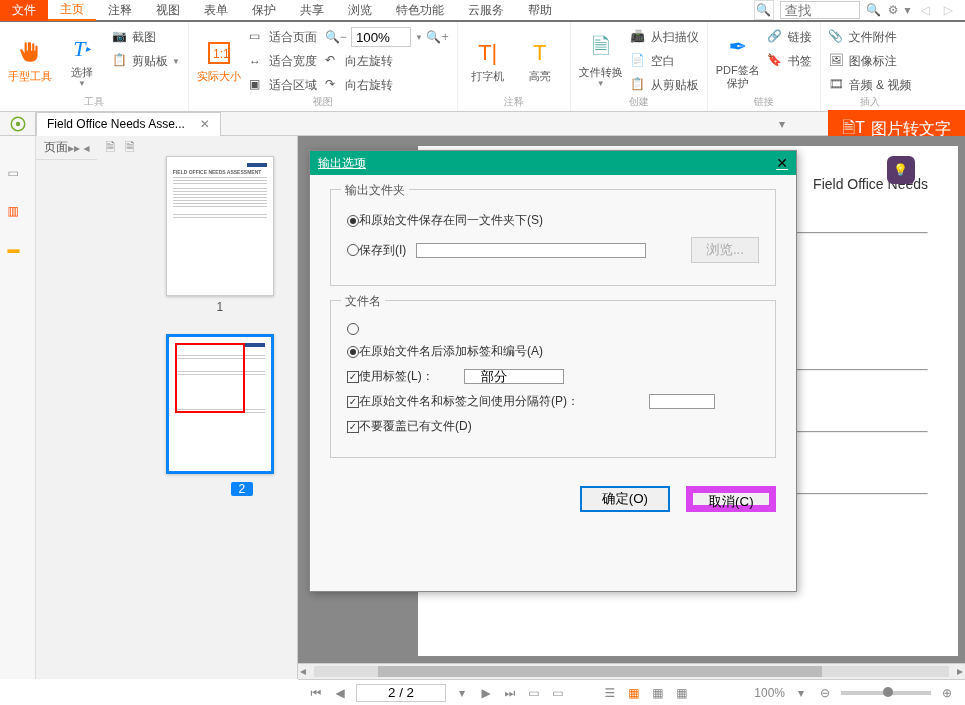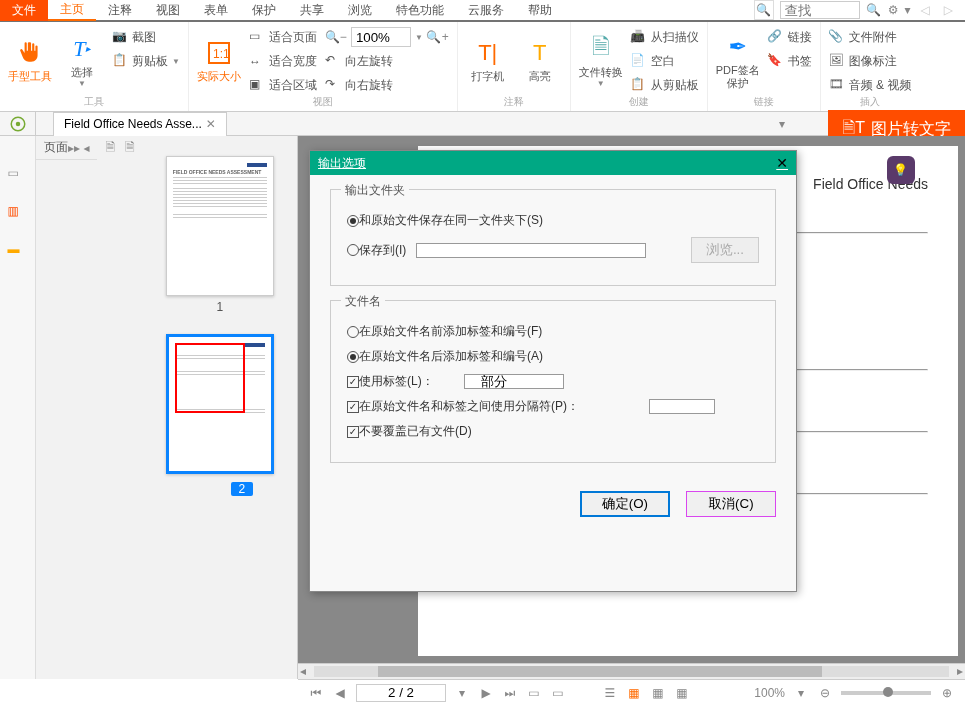--- a/index.html
+++ b/index.html
@@ -27,21 +27,21 @@
 .big-btn.orange .lbl { color: #ff6a00; }
 .small-row { display: flex; align-items: center; gap: 4px; color: #555; height: 22px; }
 .small-row .icon { width: 16px; height: 16px; display: inline-flex; }
 .zoom-input { width: 60px; height: 20px; border: 1px solid #ccc; text-align: left; padding: 0 4px; }
 .stack { display: flex; flex-direction: column; gap: 2px; }
 .hstack { display: flex; gap: 8px; height: 70px; }
 
 
 .tabbar { height: 24px; background: #f5f5f5; border-bottom: 1px solid #ccc; display: flex; align-items: center; position: relative; }
 .tabbar .home-icon { width: 36px; height: 24px; display: flex; align-items: center; justify-content: center; color: #555; border-right: 1px solid #ccc; }
-.tabbar .tab { background: #fff; border: 1px solid #ccc; border-bottom: none; height: 24px; padding: 0 10px; display: flex; align-items: center; gap: 4px; margin-left: 17px; }
+.tabbar .tab { background: #fff; border: 1px solid #ccc; border-bottom: none; height: 24px; padding: 0 10px; display: flex; align-items: center; gap: 15px; margin-left: 0; }
 .tabbar .tab .close { color: #888; }
 .ocr-btn { position: absolute; right: 0; top: -2px; background: #ff4d00; color: #fff; padding: 6px 14px; display: flex; align-items: center; gap: 6px; font-size: 16px; }
 .tabbar .chevron { margin-left: auto; color: #888; padding-right: 180px; }
 
 
 .main { display: flex; height: 543px; }
 .leftbar { width: 36px; background: #f7f7f7; border-right: 1px solid #ddd; display: flex; flex-direction: column; align-items: center; padding-top: 30px; gap: 18px; }
 .leftbar .icon { width: 20px; height: 20px; color: #888; }
 .leftbar .icon.active { color: #ff4d00; }
 
@@ -76,21 +76,21 @@
 .fieldset .legend { position: absolute; top: -8px; left: 10px; background: #f8f8f8; padding: 0 4px; color: #555; font-size: 12px; }
 .radio-row, .check-row { display: flex; align-items: center; gap: 0; margin: 8px 0; color: #333; }
 .radio-row.disabled { color: #aaa; }
 .radio { width: 12px; height: 12px; border: 1px solid #555; border-radius: 50%; display: inline-flex; align-items: center; justify-content: center; }
 .radio.checked::after { content: ""; width: 6px; height: 6px; background: #333; border-radius: 50%; }
 .radio.disabled { border-color: #ccc; }
 .checkbox { width: 12px; height: 12px; border: 1px solid #555; display: inline-flex; align-items: center; justify-content: center; font-size: 10px; color: #333; }
 .text-input { border: 1px solid #999; height: 15px; padding: 0 16px; }
 .browse-btn { margin-left: auto; border: 1px solid #ccc; background: #eee; color: #aaa; padding: 3px 14px; }
 .modal-footer { display: flex; justify-content: flex-end; gap: 16px; padding: 0 20px 14px 0; }
-.modal-footer button { width: 90px; height: 26px; border: 1px solid #d946ef; background: #f0f0f0; }
+.modal-footer button { width: 90px; height: 26px; border: 7px solid #d946ef; background: #f0f0f0; }
 .modal-footer button.primary { border: 2px solid #0078d7; }
 
 
 .statusbar { position: absolute; bottom: 0; left: 298px; right: 0; height: 26px; background: #fff; border-top: 1px solid #ccc; display: flex; align-items: center; gap: 8px; padding: 0 10px; color: #888; }
 .statusbar .sep { flex: 1; }
 .page-input { width: 90px; height: 18px; border: 1px solid #ccc; text-align: center; }
 .sb-icon { width: 16px; height: 16px; display: inline-flex; align-items: center; justify-content: center; }
 .sb-icon.orange { color: #ff6a00; }
 .zoom-slider { width: 90px; height: 4px; background: #ccc; position: relative; }
 .zoom-slider .thumb-dot { position: absolute; left: 42px; top: -4px; width: 10px; height: 10px; background: #888; border-radius: 50%; }
@@ -373,21 +373,20 @@
         <span class="radio"></span>
         <span>保存到(I)</span>
         <input class="text-input" style="width: 230px; margin-left: 10px;">
         <button class="browse-btn">浏览...</button>
       </div>
     </div>
     <div class="fieldset">
       <span class="legend">文件名</span>
       <div class="radio-row">
         <span class="radio"></span>
-        <span>在原始文件名前添加标签和编号(F)</span>
       </div>
       <div class="radio-row">
         <span class="radio checked"></span>
         <span>在原始文件名后添加标签和编号(A)</span>
       </div>
       <div class="check-row">
         <span class="checkbox">✓</span>
         <span>使用标签(L)：</span>
         <input class="text-input" style="width: 100px; margin-left: 30px;" value="部分">
       </div>

